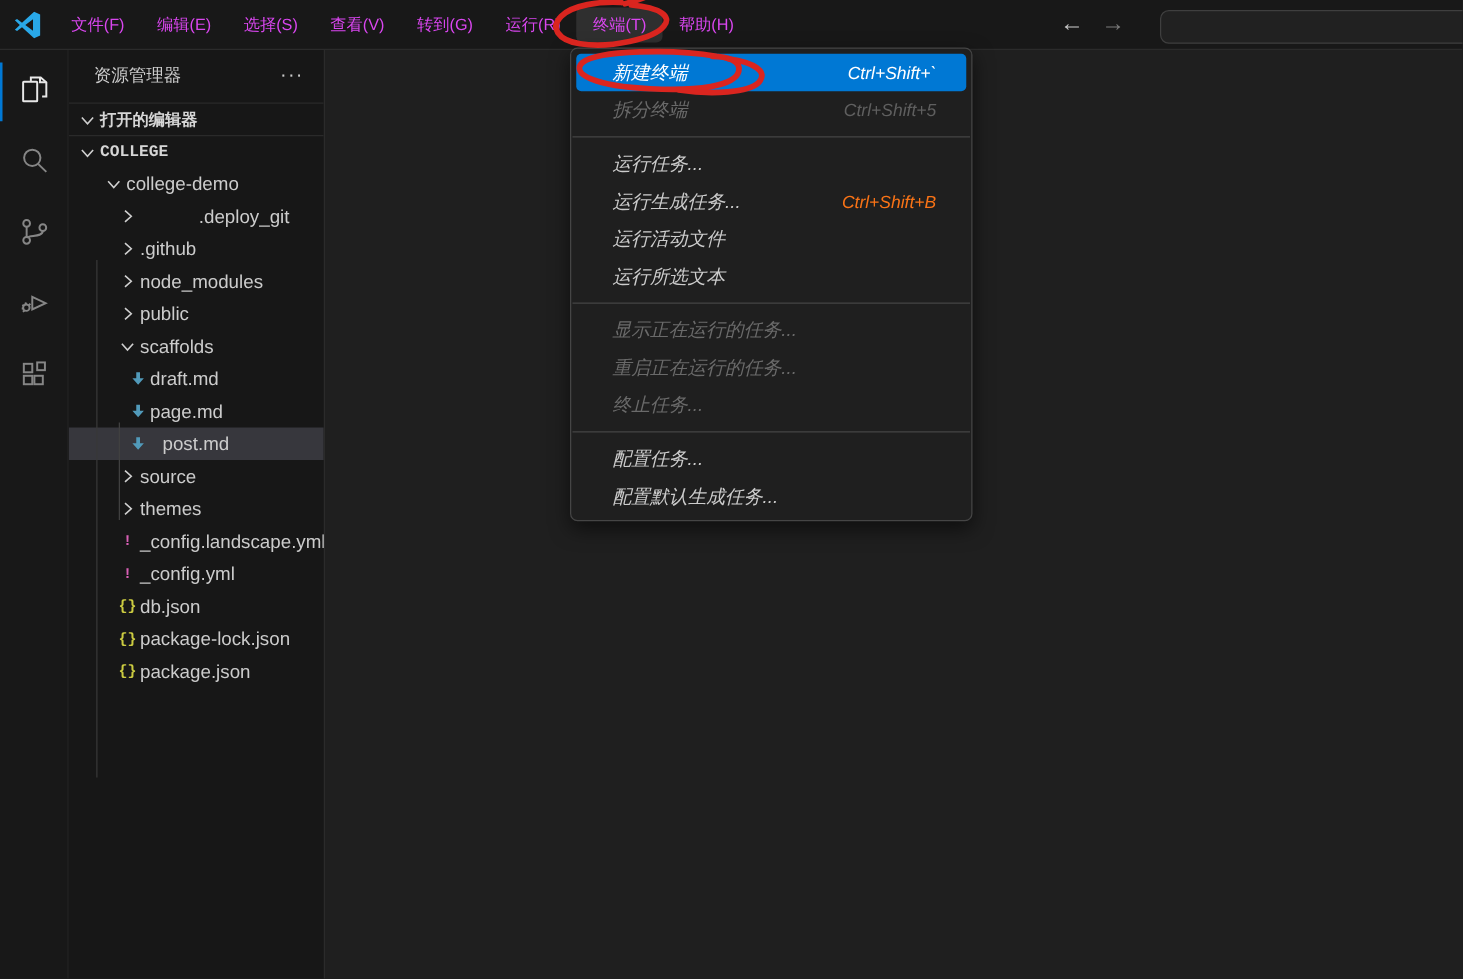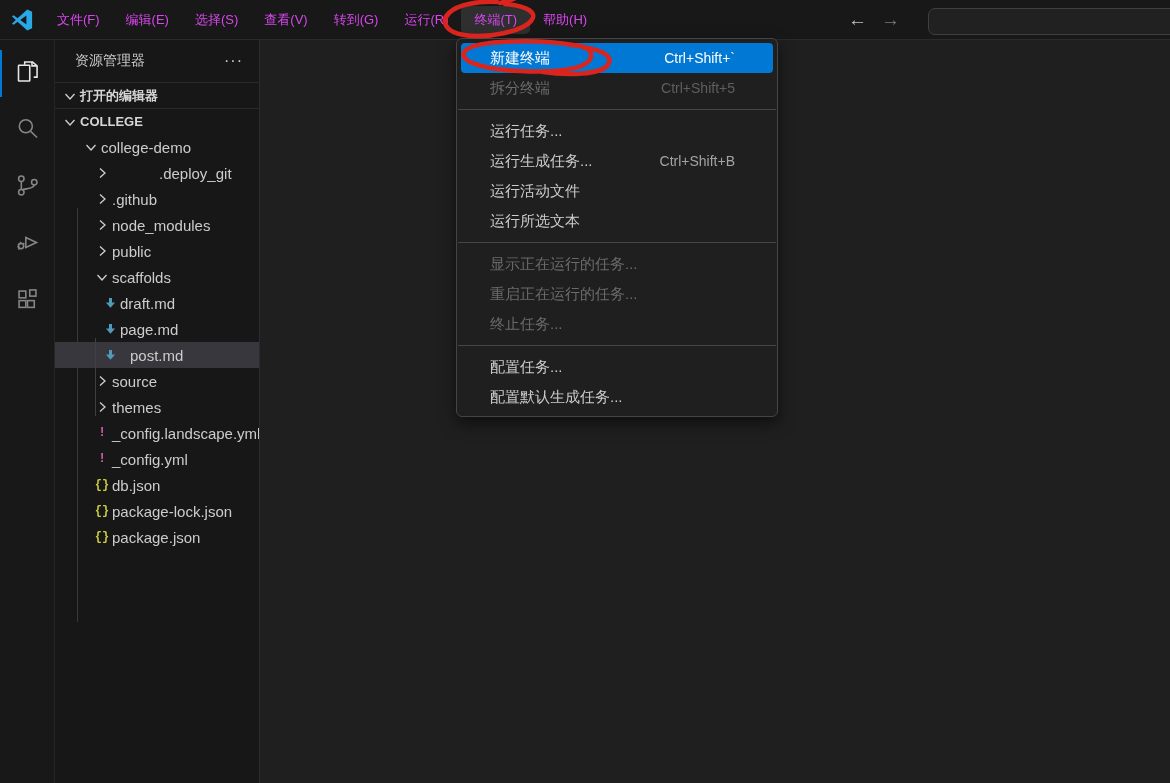--- a/index.html
+++ b/index.html
@@ -34,41 +34,41 @@
                    bottom:5px; width:2px; background:#0078d4; }
 
   .sidebar { position:relative; width:205px; background:#171717;
              border-right:1px solid #2b2b2b; overflow:hidden; }
   .sidebar-header { height:42px; display:flex; align-items:center; padding:0 12px 0 20px;
                     font-size:14px; color:#cccccc; }
   .sidebar-header .grow { flex:1; }
   .more-actions { font-size:16px; letter-spacing:1px; color:#cccccc; padding:0 4px; }
   .section-header { height:26px; display:flex; align-items:center; font-weight:bold;
                     font-size:13px; border-top:1px solid #2a2a2a; padding-left:5px;
-                    color:#d6d6d6; }
+                    color:#d6d6d6;font-family:Liberation Mono, monospace; }
   .section-header .tw { width:18px; display:flex; justify-content:center; }
   .tree { position:relative; }
   .tree-row { height:26px; display:flex; align-items:center; font-size:15px;
               white-space:nowrap; position:relative; }
   .tree-row.selected { background:#37373d; }
   .tw, .fico { width:20px; min-width:20px; height:16px; display:flex; align-items:center;
                justify-content:center; }
   .fico.glyph { font-weight:bold; font-size:12px; font-family:"Liberation Mono", monospace; }
   .indent-guide { position:absolute; width:1px; background:#383838; }
 
   .editor { flex:1; background:#1f1f1f; }
 
   
   .menu-popup { position:absolute; left:456px; top:38px; width:322px; background:#1f1f1f;
                 border:1px solid #454545; border-radius:6px; padding:4px 0; z-index:10;
                 box-shadow:0 6px 16px rgba(0,0,0,0.55); }
   .menu-item { height:30px; margin:0 4px; border-radius:4px; display:flex;
-               align-items:center; padding:0 38px 0 29px; font-size:15px; color:#cccccc; }
+               align-items:center; padding:0 24px 0 29px; font-size:15px; color:#cccccc;font-style:italic; }
   .menu-item .lbl { flex:1; }
-  .menu-item .sc { color:#a3a3a3; font-size:14px; }
+  .menu-item .sc { color:#f97316; font-size:14px; }
   .menu-item.highlighted { background:#0078d4; color:#ffffff; }
   .menu-item.highlighted .sc { color:#ffffff; }
   .menu-item.disabled { color:#6a6a6a; }
   .menu-item.disabled .sc { color:#5f5f5f; }
   .menu-sep { height:1px; background:#454545; margin:6px 1px; }
 
   
   .annotation-overlay { position:absolute; left:0; top:0; width:1170px; height:783px;
                         pointer-events:none; z-index:20; }
 </style>

